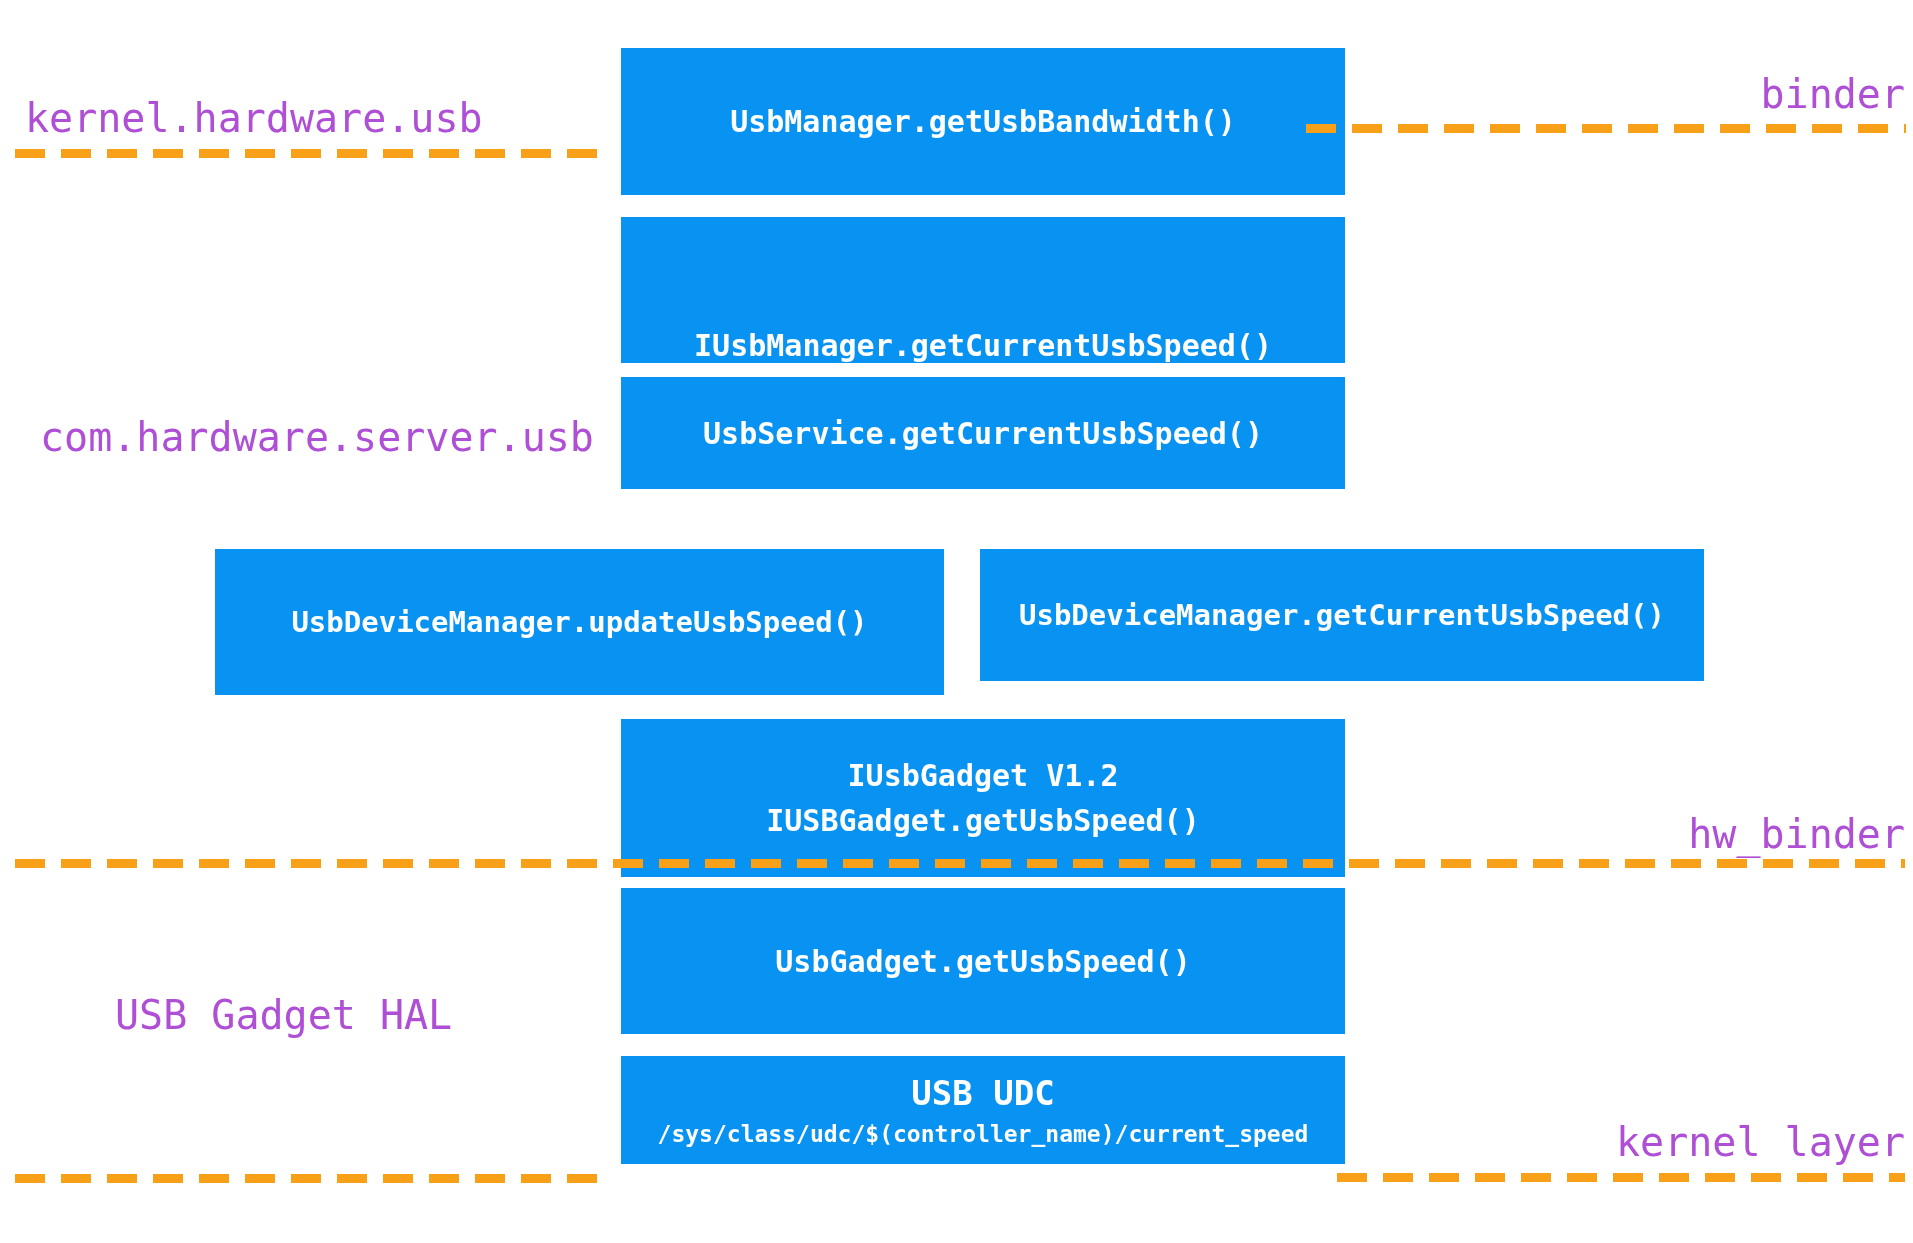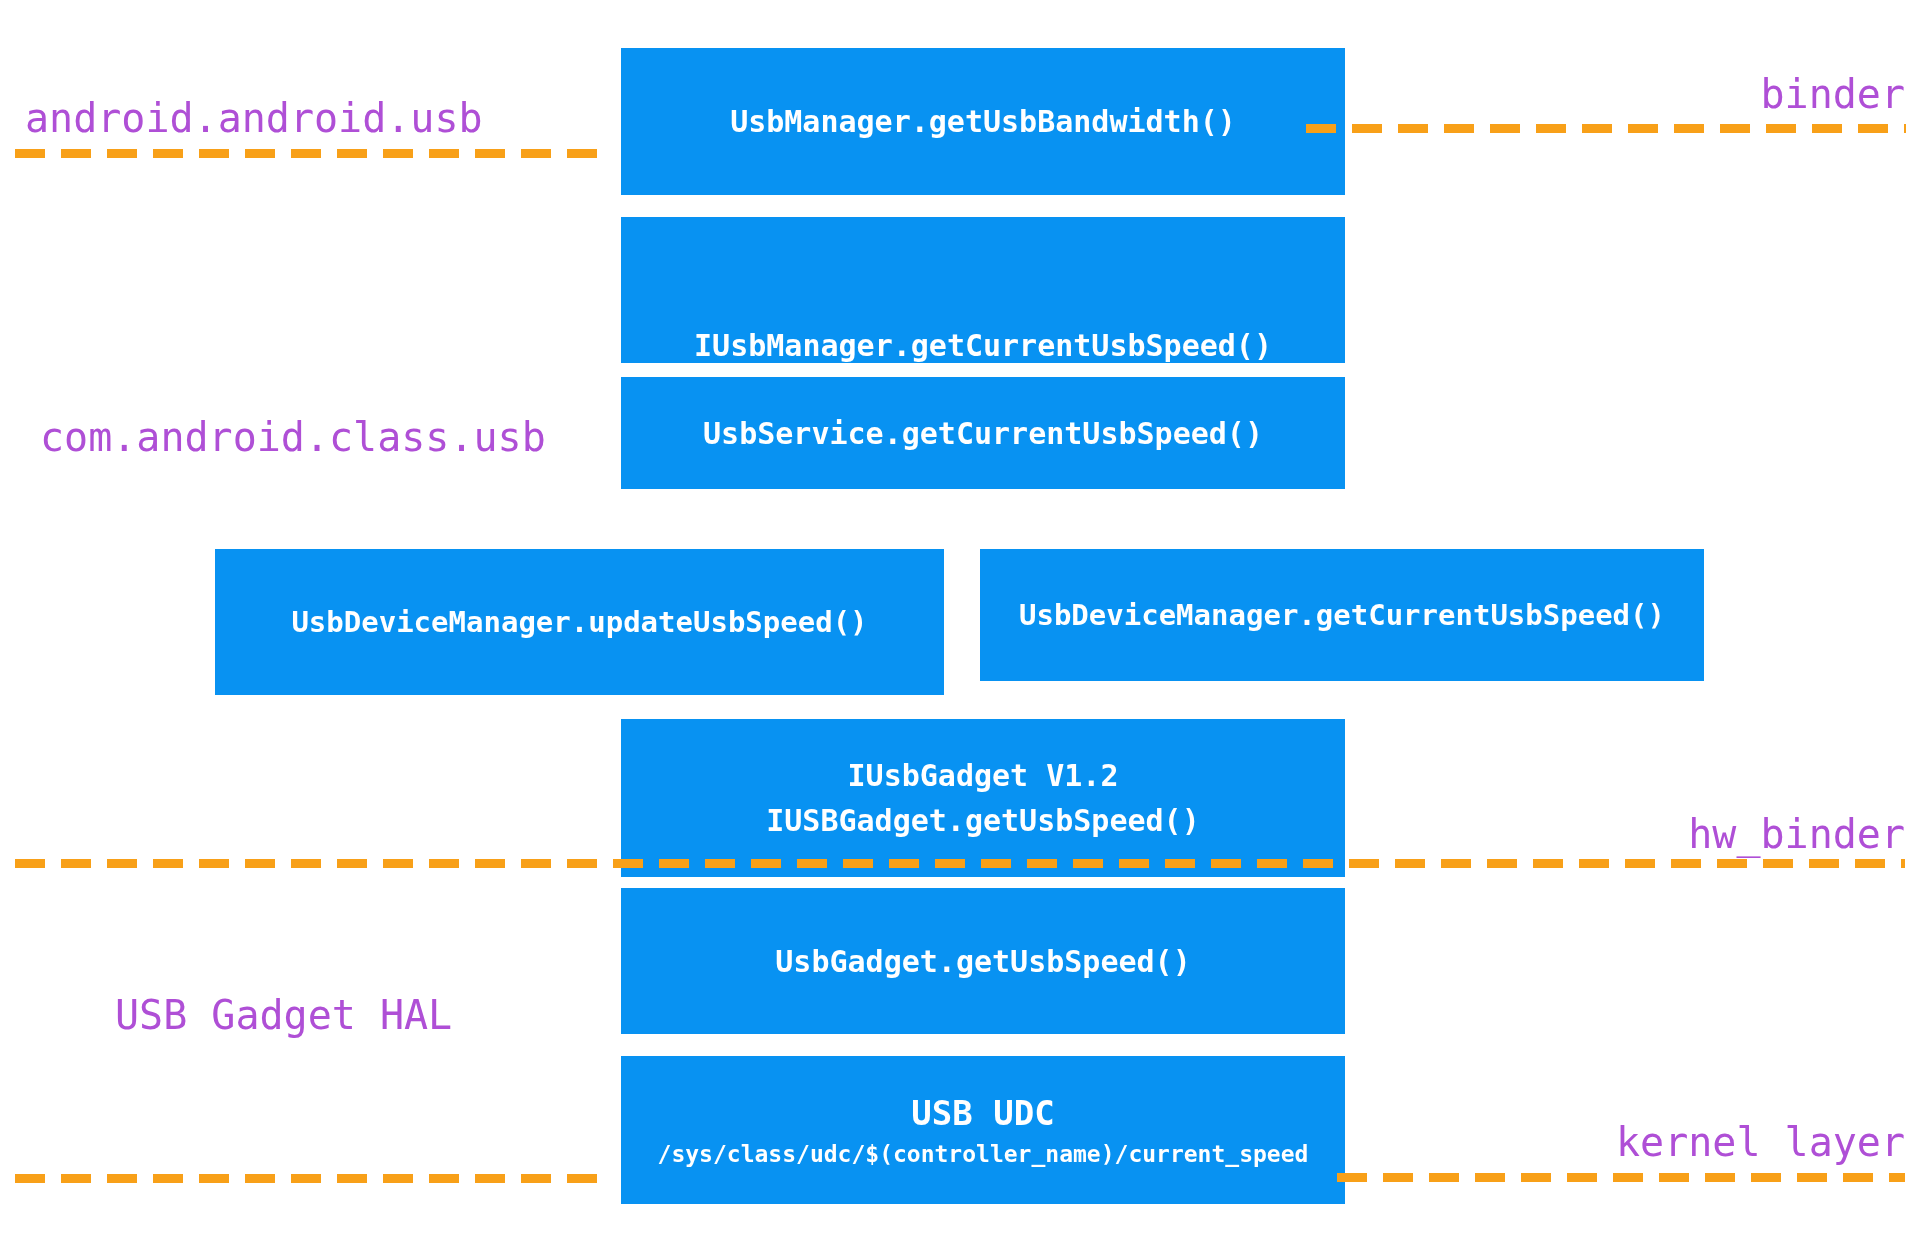--- a/index.html
+++ b/index.html
@@ -50,25 +50,25 @@
     z-index:3;
     line-height:44px;
   }
   .label-right{text-align:right;}
 </style>
 </head>
 <body>
 
 <div class="stage">
 
-  <div class="layer-label" style="left:25px;top:96px;">android.android.usb</div>
+  <div class="layer-label" style="left:25px;top:96px;">kernel.hardware.usb</div>
 
   <div class="layer-label label-right" style="right:8px;top:72px;">binder</div>
 
-  <div class="layer-label" style="left:40px;top:415px;">com.android.class.usb</div>
+  <div class="layer-label" style="left:40px;top:415px;">com.hardware.server.usb</div>
 
   <div class="layer-label label-right" style="right:8px;top:812px;">hw_binder</div>
 
   <div class="layer-label" style="left:115px;top:993px;">USB Gadget HAL</div>
 
   <div class="layer-label label-right" style="right:8px;top:1120px;">kernel layer</div>
 
   <div class="dash" style="left:15px;top:149px;width:594px;"></div>
   <div class="dash" style="left:1306px;top:124px;width:600px;"></div>
   <div class="dash" style="left:15px;top:859px;width:1890px;"></div>
@@ -97,18 +97,18 @@
 
   <div class="box box-two" style="left:609px;top:719px;width:724px;height:158px;">
     <span class="line1">IUsbGadget V1.2</span>
     <span class="line2">IUSBGadget.getUsbSpeed()</span>
   </div>
 
   <div class="box" style="left:609px;top:888px;width:724px;height:146px;">
     <span class="line1">UsbGadget.getUsbSpeed()</span>
   </div>
 
-  <div class="box" style="left:609px;top:1056px;width:724px;height:148px;">
+  <div class="box" style="left:609px;top:1056px;width:724px;height:108px;">
     <span class="line1 udc-title">USB UDC</span>
     <span class="line2 udc-path">/sys/class/udc/$(controller_name)/current_speed</span>
   </div>
 
 </div>
 
 </body></html>

